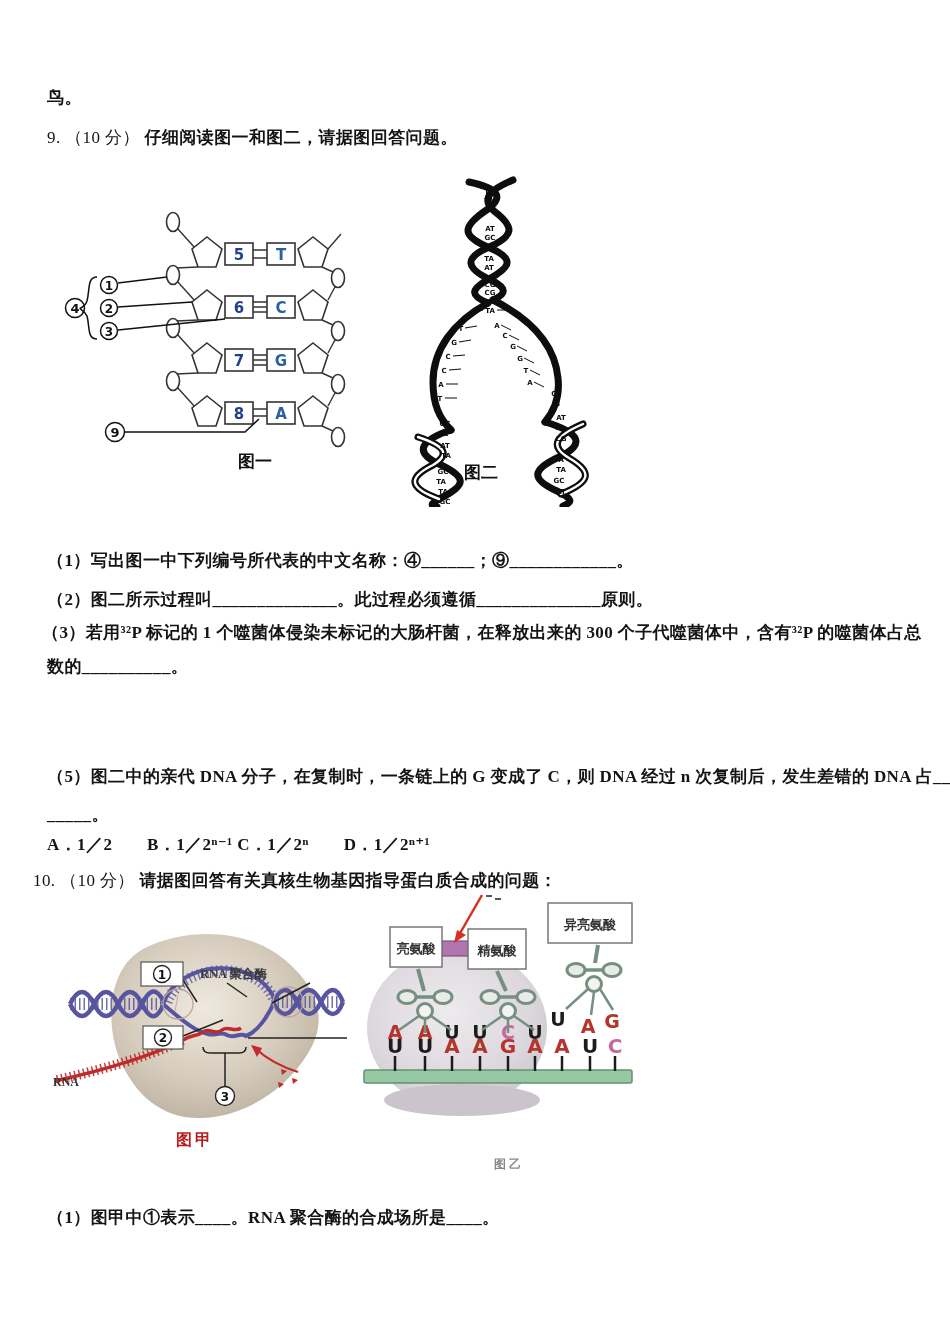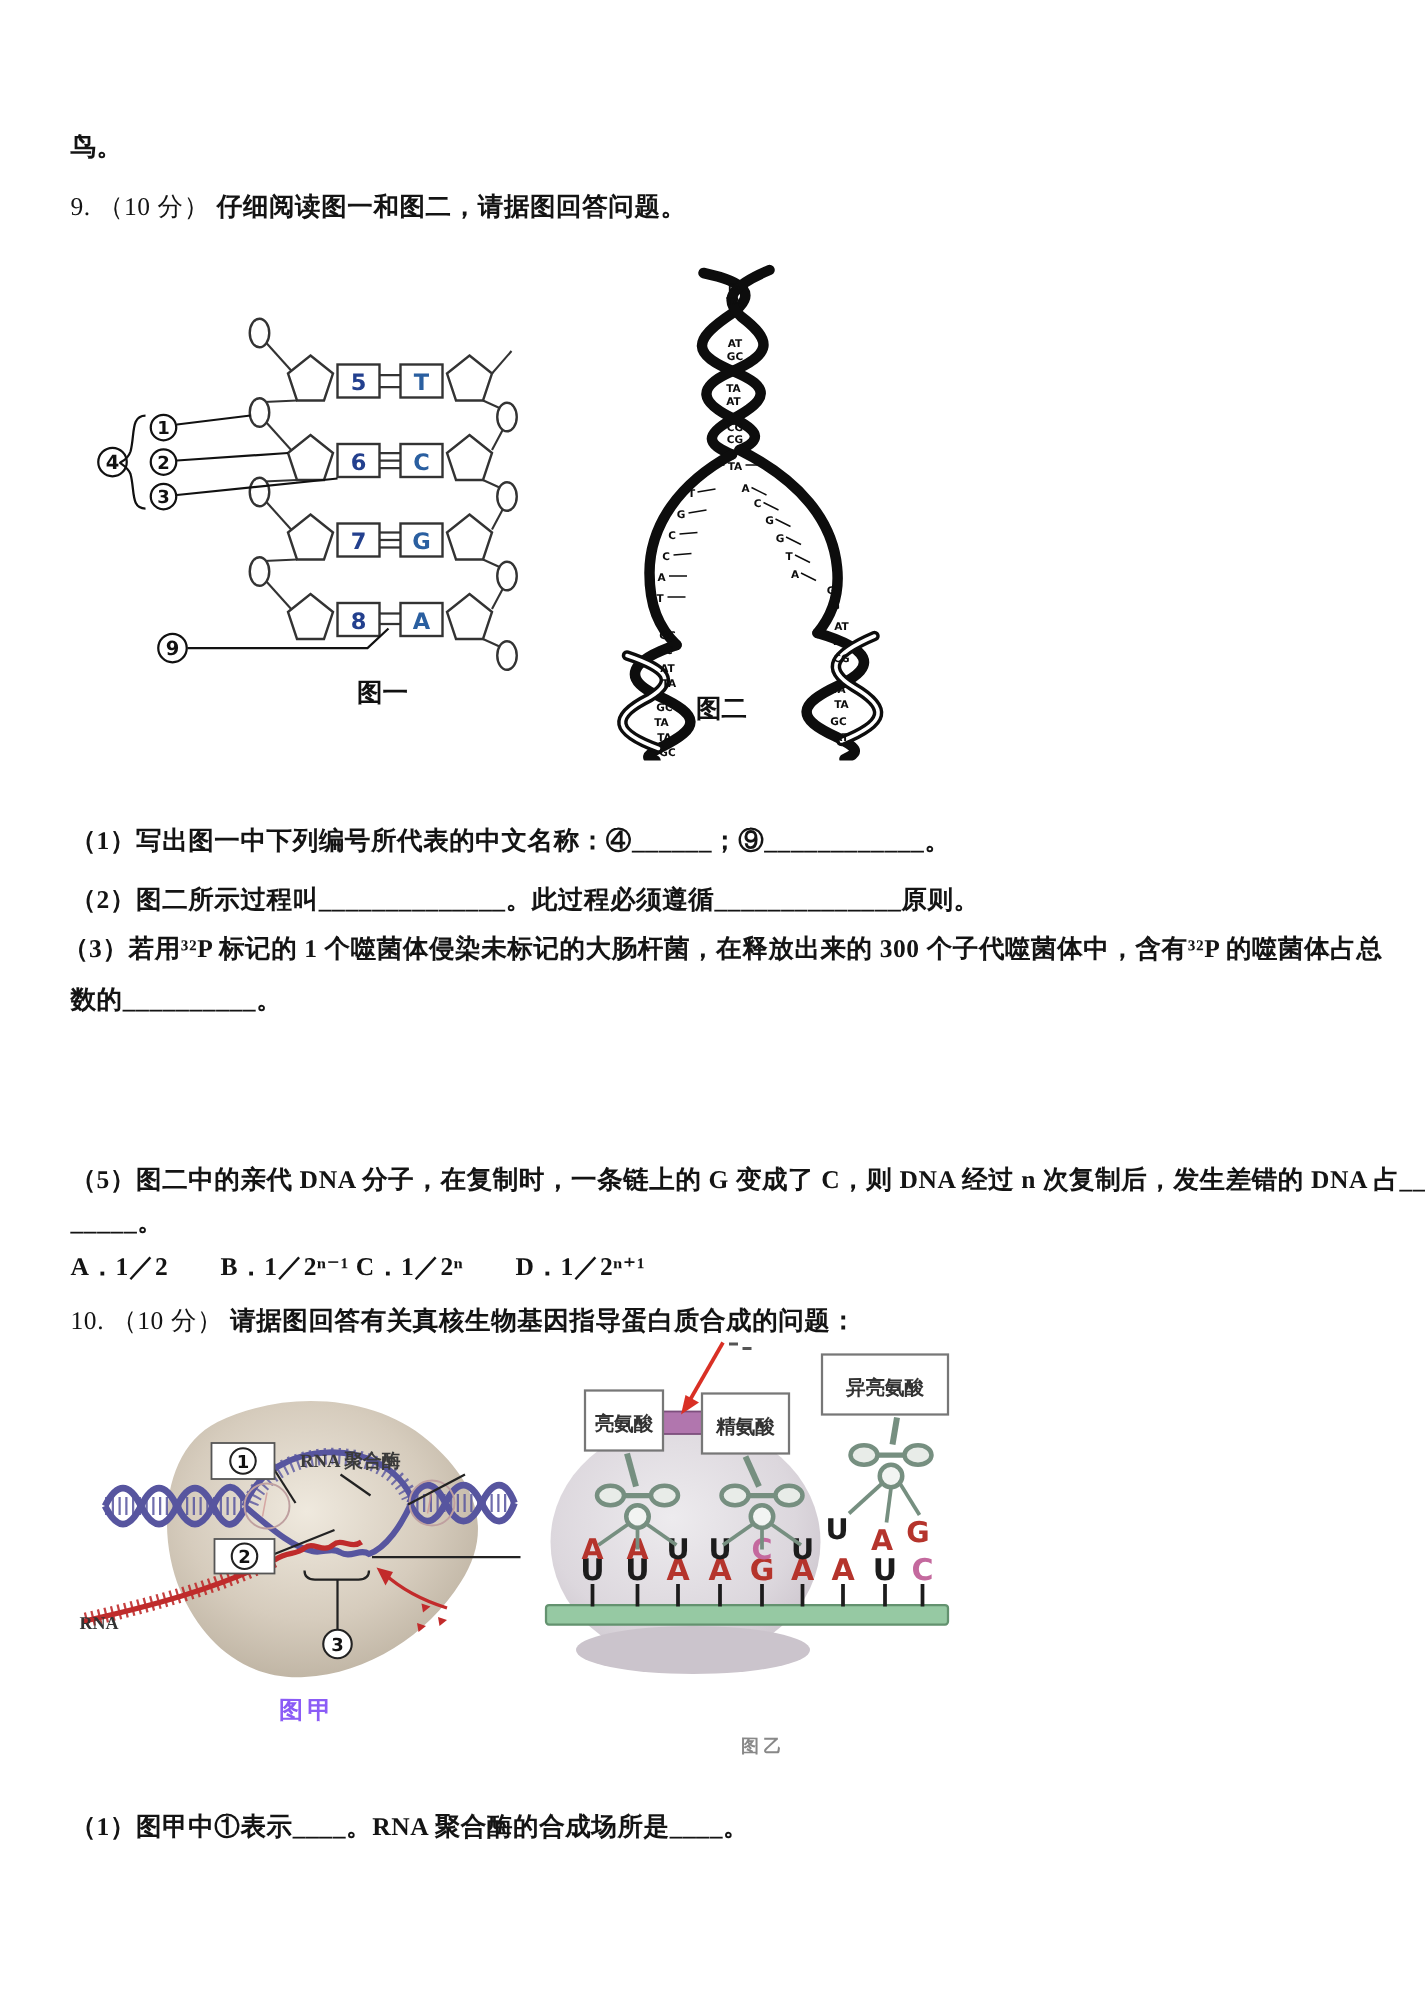--- a/index.html
+++ b/index.html
@@ -199,25 +199,25 @@
       <text x="166" y="311">GC</text>
       <text x="168" y="322">AT</text>
     </g>
     <text x="88" y="306" text-anchor="middle" font-size="17" font-weight="bold" class="serifT" fill="#111">图二</text>
   </svg>
 
   <div class="line" style="left:47px;top:549px;">（1）写出图一中下列编号所代表的中文名称：④______；⑨____________。</div>
   <div class="line" style="left:47px;top:588px;">（2）图二所示过程叫______________。此过程必须遵循______________原则。</div>
   <div class="line" style="left:42px;top:621px;font-family:Liberation Serif, serif;">（3）若用³²P 标记的 1 个噬菌体侵染未标记的大肠杆菌，在释放出来的 300 个子代噬菌体中，含有³²P 的噬菌体占总</div>
   <div class="line" style="left:47px;top:655px;">数的__________。</div>
-  <div class="line" style="left:47px;top:765px;margin-top:10px;">（5）图二中的亲代 DNA 分子，在复制时，一条链上的 G 变成了 C，则 DNA 经过 n 次复制后，发生差错的 DNA 占__</div>
+  <div class="line" style="left:47px;top:765px;">（5）图二中的亲代 DNA 分子，在复制时，一条链上的 G 变成了 C，则 DNA 经过 n 次复制后，发生差错的 DNA 占__</div>
   <div class="line" style="left:47px;top:803px;">_____。</div>
   <div class="line" style="left:47px;top:833px;">A．1／2　　B．1／2ⁿ⁻¹ C．1／2ⁿ　　D．1／2ⁿ⁺¹</div>
 
-  <div class="line" style="left:47px;top:869px;">
+  <div class="line" style="left:33px;top:869px;">
     <span class="norm">10.</span>
     <span class="norm">（10 分）</span>
     <span>请据图回答有关真核生物基因指导蛋白质合成的问题：</span>
   </div>
 
   <svg style="left:45px;top:920px;" width="310" height="225" viewBox="0 0 310 225">
     <defs>
       <radialGradient id="blobA" cx="45%" cy="40%" r="65%">
         <stop offset="0%" stop-color="#efe9de"></stop>
           <stop offset="60%" stop-color="#d6ccbd"></stop>
@@ -385,18 +385,18 @@
     </g>
 
     <g>
       <line x1="120" y1="2" x2="97" y2="42" stroke="#d93025" stroke-width="2.5"></line>
       <polygon points="92,50 95,37 104,42" fill="#d93025"></polygon>
       <line x1="124" y1="3" x2="130" y2="3" stroke="#555" stroke-width="2"></line>
       <line x1="133" y1="6" x2="139" y2="6" stroke="#555" stroke-width="2"></line>
     </g>
   </svg>
 
-  <div class="figcap" style="left:186px;top:1130px;color:#8b5cf6;text-align:right;">图甲</div>
+  <div class="figcap" style="left:176px;top:1130px;color:#b91c1c;text-align:right;">图甲</div>
   <div class="figcap" style="left:494px;top:1156px;color:#888;font-size:12px;">图乙</div>
 
   <div class="line" style="left:47px;top:1206px;">（1）图甲中①表示____。RNA 聚合酶的合成场所是____。</div>
 
 </div>
 
 </body></html>

